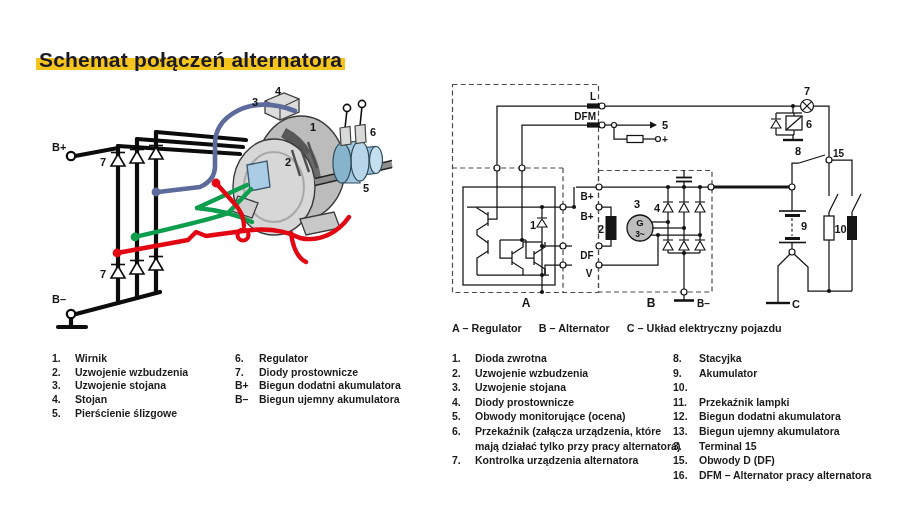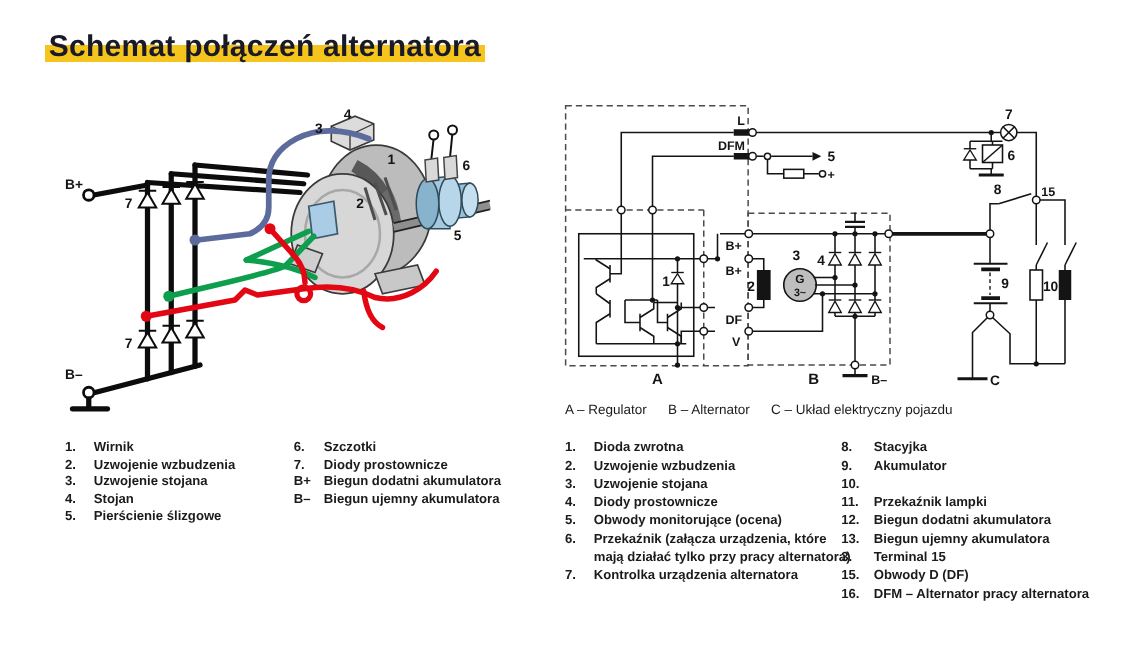--- a/index.html
+++ b/index.html
@@ -1,18 +1,18 @@
 <!DOCTYPE html>
 <html><head>
 <meta charset="utf-8">
 <style>
   html,body{margin:0;padding:0;background:#fff}
   .stage{position:relative;width:900px;height:521px;background:#ffffff;overflow:hidden;
          font-family:"Liberation Sans",sans-serif;color:#1a1a1a}
-  .title{position:absolute;left:36px;top:24px;font-size:24px;font-weight:700;
+  .title{position:absolute;left:36px;top:48px;font-size:21px;font-weight:700;
          color:#191927;letter-spacing:.2px;white-space:nowrap}
   .title .hl{background:linear-gradient(to bottom,transparent 44%,#F5C51D 44%,#F5C51D 96%,transparent 96%);
              padding:0 3px}
   svg text{font-family:"Liberation Sans",sans-serif;font-weight:700;fill:#141414}
   .s12{font-size:12px}.s11{font-size:11px}.s10{font-size:10px}.s9{font-size:9.5px}.s8{font-size:8.5px}
   .k{stroke:#141414;fill:none;stroke-width:1.25}
   .kt{stroke:#141414;fill:none;stroke-width:3}
   .dash{fill:none;stroke:#4b4b4b;stroke-width:1.2;stroke-dasharray:5 3.2}
   .nodeC{fill:#fff;stroke:#141414;stroke-width:1.2}
   .dioS{fill:#fff;stroke:#141414;stroke-width:1.1}
@@ -22,21 +22,21 @@
   .adio{fill:#fff;stroke:#0c0c0c;stroke-width:1.6}
   .lg-col{position:absolute}
   .lg-row{display:flex;align-items:flex-start;font-size:10.5px;font-weight:700;color:#1b1b1b}
   .ll .lg-row{line-height:13.7px}
   .rl .lg-row{line-height:14.6px}
   .lg-n{flex:0 0 23px}
   .rl-c2 .lg-n{flex:0 0 26px}
   .ll-c2 .lg-n{flex:0 0 24px}
   .lg-t{flex:1 1 auto}
   .rl-h{position:absolute;left:452px;top:322px;display:flex;gap:17px;
-        font-size:10.8px;font-weight:400;color:#1b1b1b;white-space:nowrap}
+        font-size:10.8px;font-weight:700;color:#1b1b1b;white-space:nowrap}
 </style>
 </head>
 <body>
 
 <div class="stage">
 
   <div class="title"><span class="hl">Schemat połączeń alternatora</span></div>
 
   <svg style="position:absolute;left:40px;top:85px" width="400" height="260" viewBox="40 85 400 260">
 
@@ -415,21 +415,21 @@
         <span class="lg-t">Stojan</span>
       </div>
     <div class="lg-row">
         <span class="lg-n">5.</span>
         <span class="lg-t">Pierścienie ślizgowe</span>
       </div>
   </div>
   <div class="lg-col ll ll-c2" style="left:235px;top:352px;width:200px">
     <div class="lg-row">
         <span class="lg-n">6.</span>
-        <span class="lg-t">Szczotki</span>
+        <span class="lg-t">Regulator</span>
       </div>
     <div class="lg-row">
         <span class="lg-n">7.</span>
         <span class="lg-t">Diody prostownicze</span>
       </div>
     <div class="lg-row">
         <span class="lg-n">B+</span>
         <span class="lg-t">Biegun dodatni akumulatora</span>
       </div>
     <div class="lg-row">

